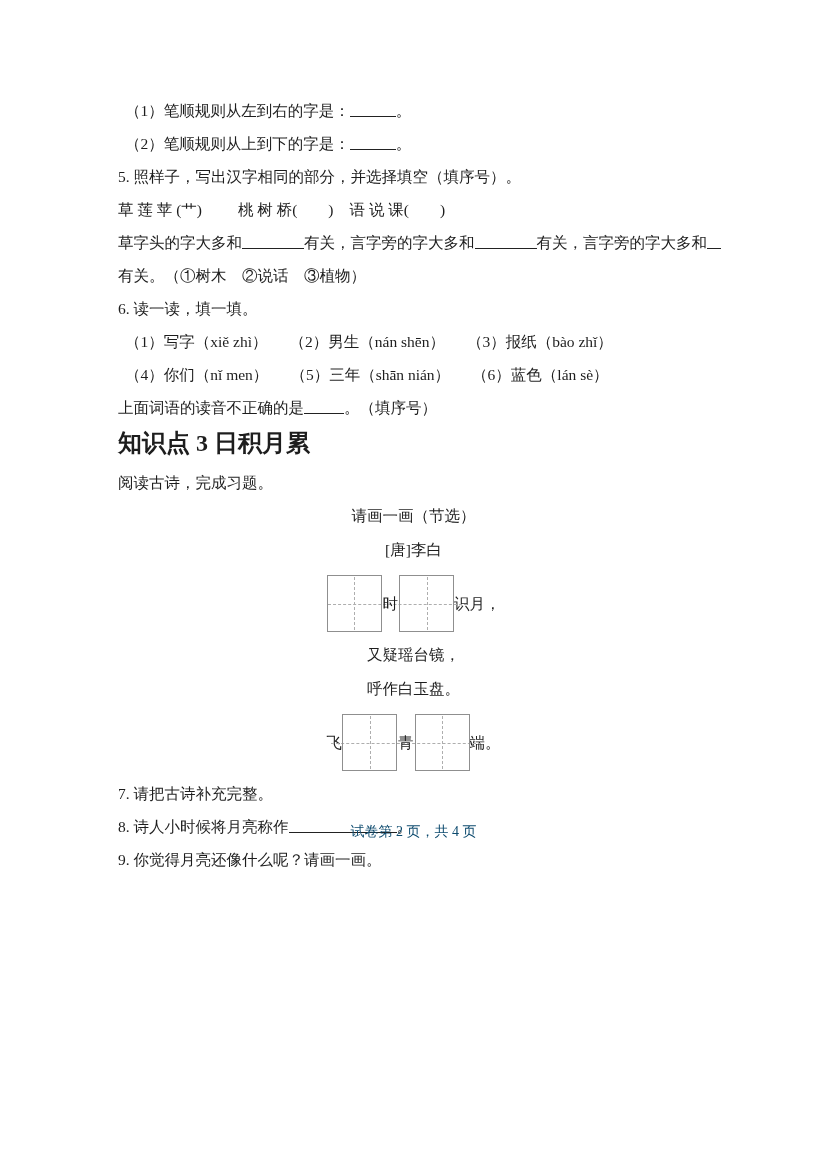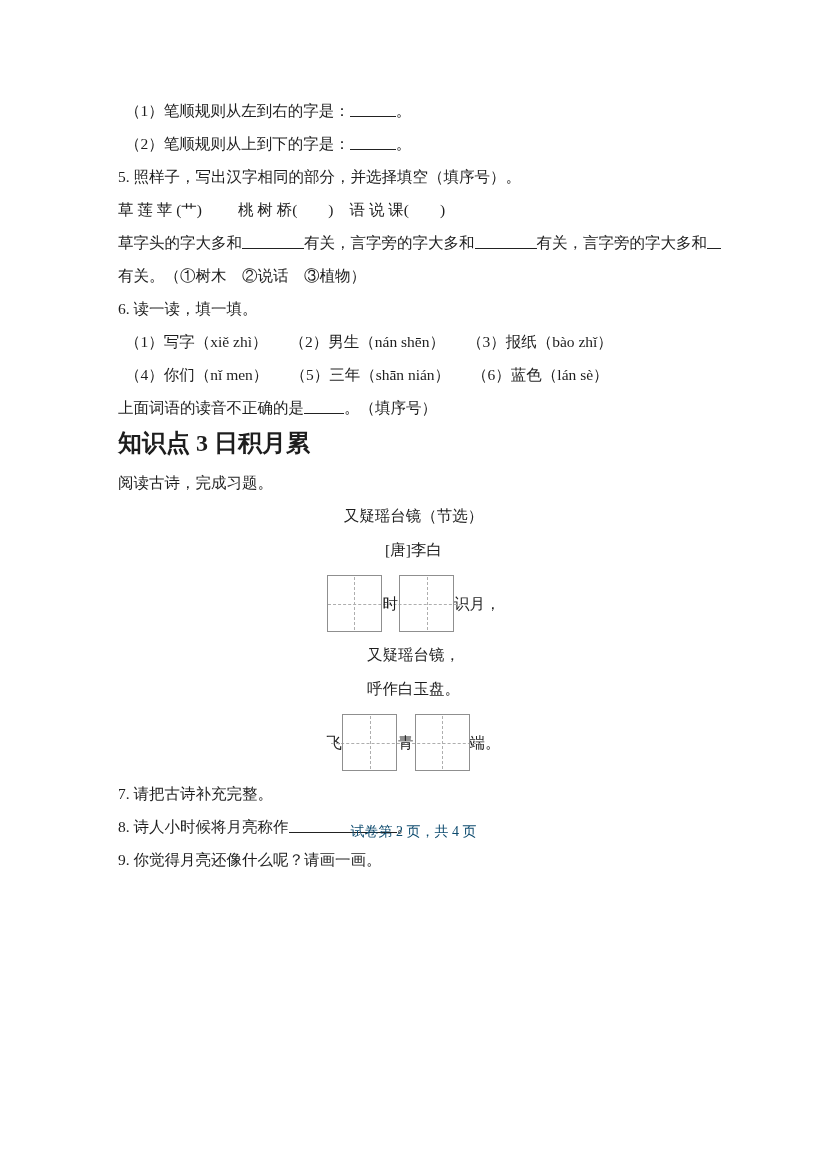--- a/index.html
+++ b/index.html
@@ -100,21 +100,21 @@
       <span class="it">（6）蓝色（lán sè）</span>
     </div>
 
     <p><span>上面词语的读音不正确的是</span><span class="bl bl-40"></span><span>。（填序号）</span></p>
 
     <div class="heading">知识点 3 日积月累</div>
 
     <p>阅读古诗，完成习题。</p>
 
     <div class="poem">
-      <p>又疑瑶台镜（节选）</p>
+      <p>请画一画（节选）</p>
       <p>[唐]李白</p>
 
       <div class="tzg-row">
         <span class="tzg-group ext-right">
           <span class="tzg"></span>
           <span class="tzg-char">时</span>
           <span class="tzg"></span>
         </span>
         <span class="row-text">识月，</span>
       </div>

